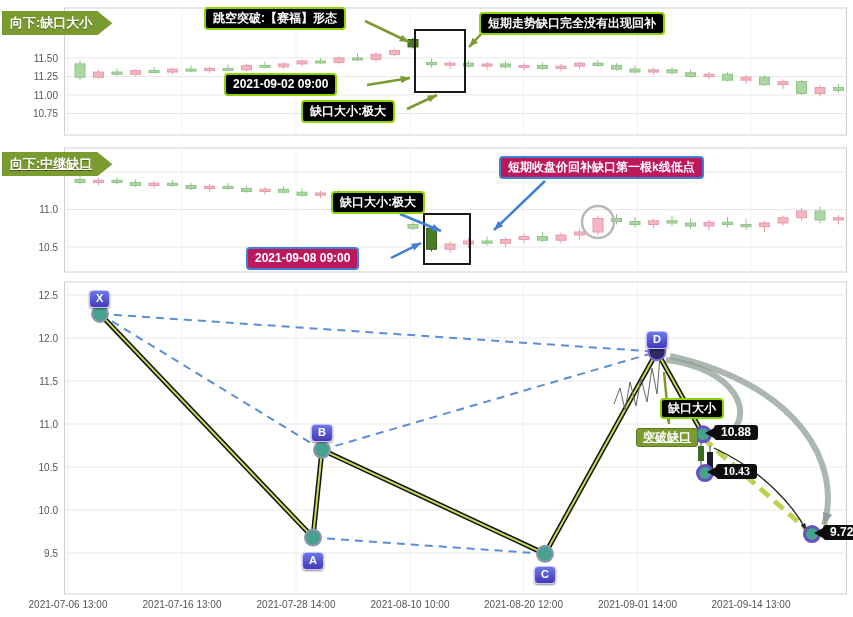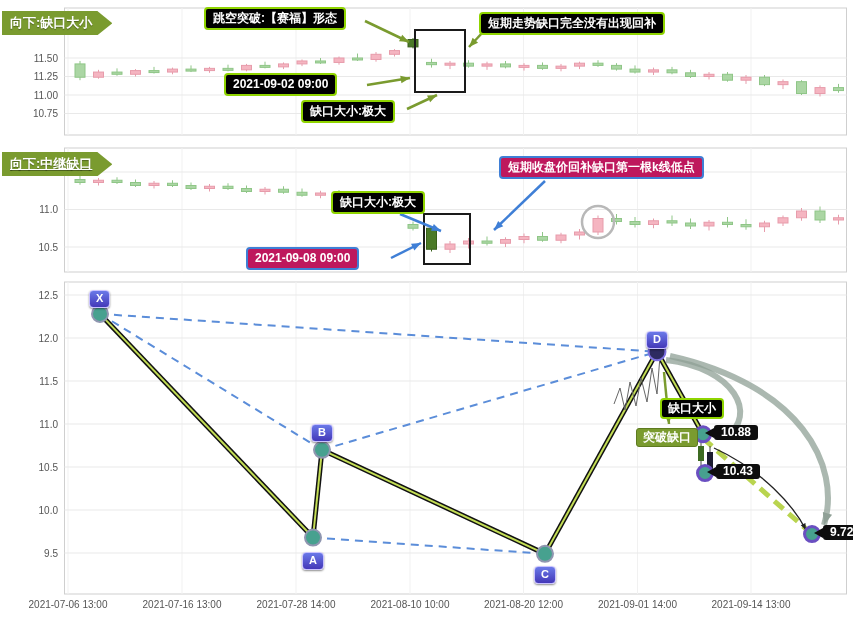--- a/index.html
+++ b/index.html
@@ -12,21 +12,21 @@
   .box-blue{background:#be185d;border:2px solid #3f7fd6;color:#ffffff;font-size:12px;
             font-weight:bold;padding:2px 7px;border-radius:4px;}
   .banner{background:#7a9b2f;color:#ffffff;font-size:13px;font-weight:bold;
           padding:4px 20px 4px 8px;
           clip-path:polygon(0 0,calc(100% - 15px) 0,100% 50%,calc(100% - 15px) 100%,0 100%);
           text-shadow:0 1px 1px rgba(0,0,0,.35);}
   .chip-letter{background:linear-gradient(180deg,#6a79e8,#4438b8);border:1px solid #c9c2ff;
                color:#fff;font-size:11px;font-weight:bold;padding:1px 6px;border-radius:4px;
                box-shadow:0 1px 2px rgba(0,0,0,.45);}
   .chip-olive{background:#7a9b2f;border:1.5px solid #5e7b20;color:#fff;font-size:12px;
-              font-weight:bold;padding:1px 6px;border-radius:3px;}
+              font-weight:bold;padding:1px 6px;border-radius:3px;text-decoration:underline;}
   .tag-black{background:#0d0d0d;color:#fff;font-size:12px;font-weight:bold;padding:0 7px;
              border-radius:3px;}
   .tag-black::before{content:"";position:absolute;left:-9px;top:50%;transform:translateY(-50%);
              border-top:5px solid transparent;border-bottom:5px solid transparent;
              border-right:9px solid #0d0d0d;}
 </style>
 </head>
 <body>
 
 <div class="root">
@@ -328,16 +328,16 @@
   <div class="ann chip-letter" style="left:89px;top:290px;">X</div>
   <div class="ann chip-letter" style="left:302px;top:552px;">A</div>
   <div class="ann chip-letter" style="left:311px;top:424px;">B</div>
   <div class="ann chip-letter" style="left:534px;top:566px;">C</div>
   <div class="ann chip-letter" style="left:646px;top:331px;">D</div>
 
   <div class="ann box-purple" style="left:660px;top:398px;padding:1px 6px;">缺口大小</div>
   <div class="ann chip-olive" style="left:636px;top:428px;">突破缺口</div>
 
   <div class="ann tag-black" style="left:714px;top:425px;">10.88</div>
-  <div class="ann tag-black" style="left:716px;top:464px;">10.43</div>
+  <div class="ann tag-black" style="left:716px;top:464px;font-family:Liberation Serif, serif;">10.43</div>
   <div class="ann tag-black" style="left:823px;top:525px;">9.72</div>
 
 </div>
 
 </body></html>

